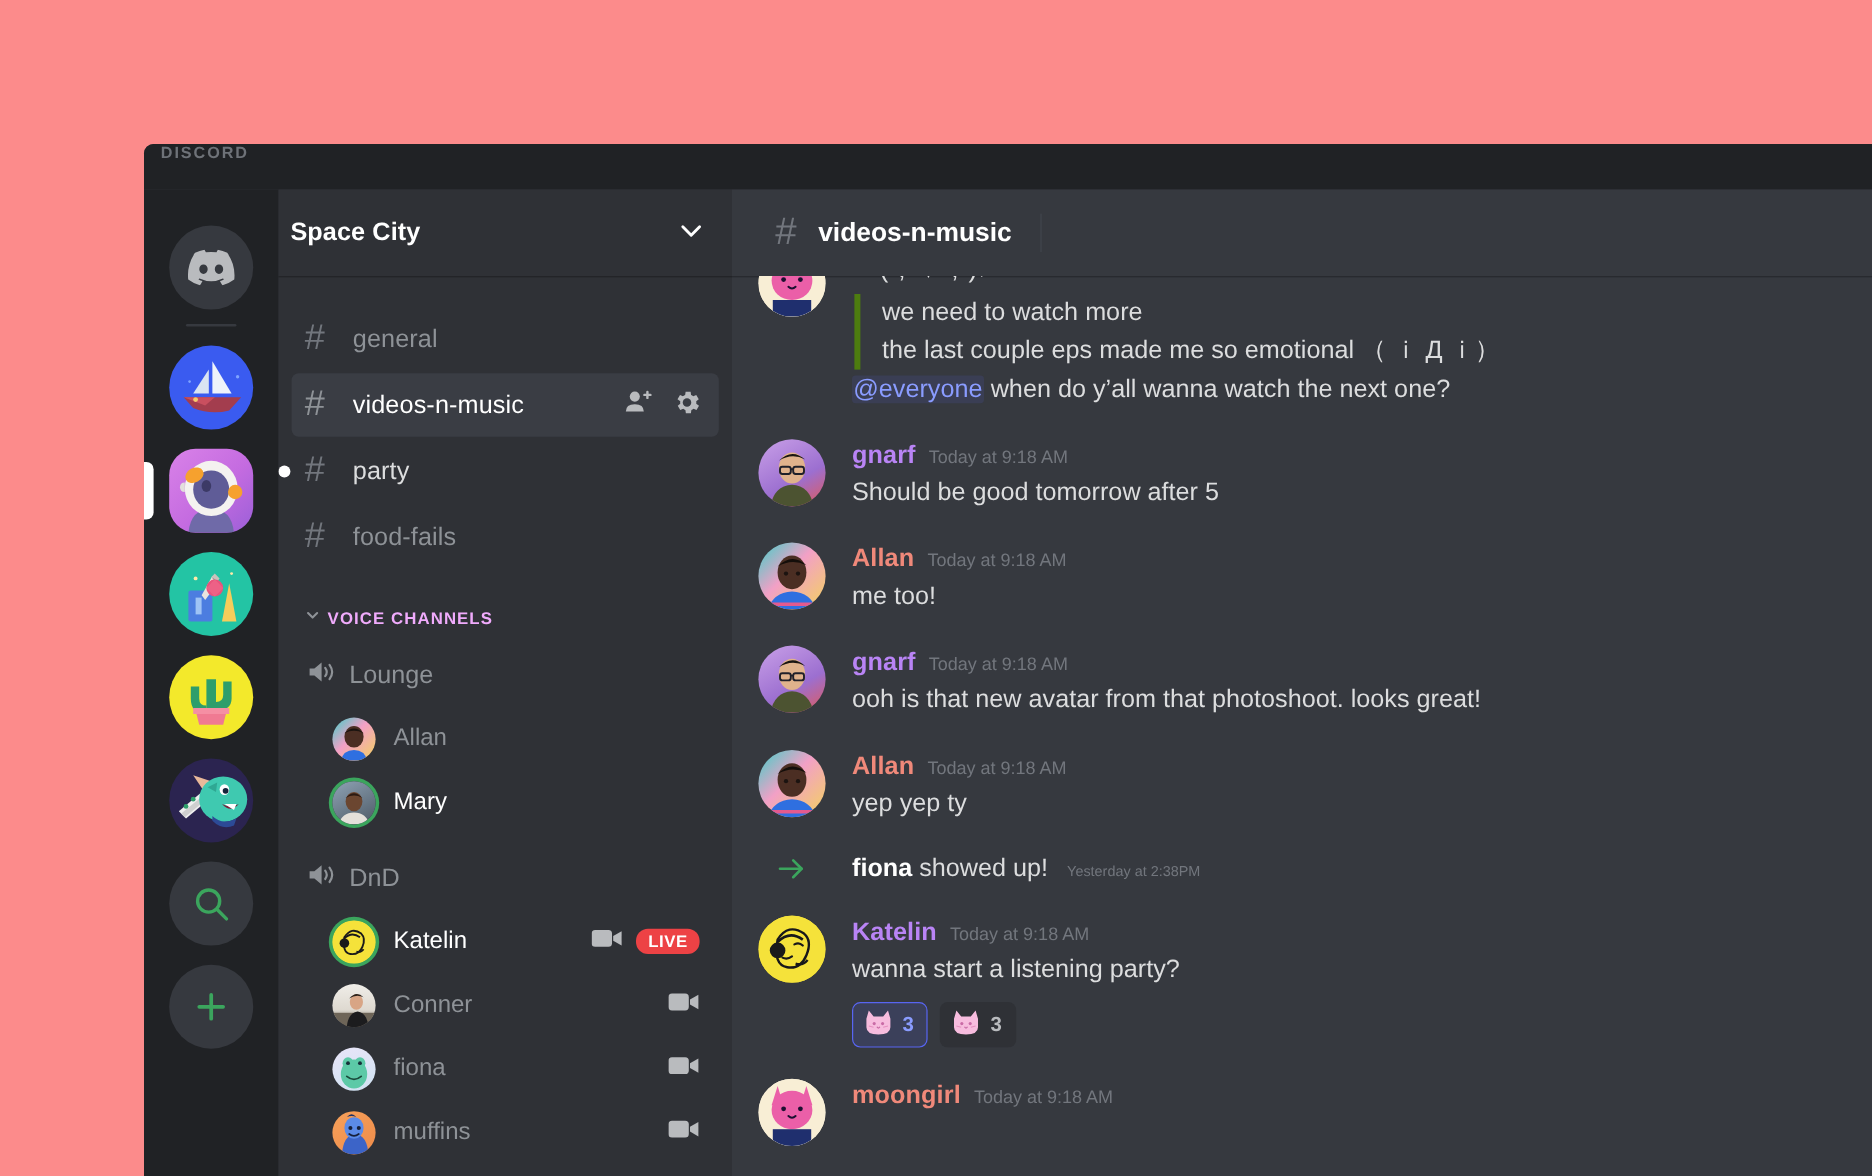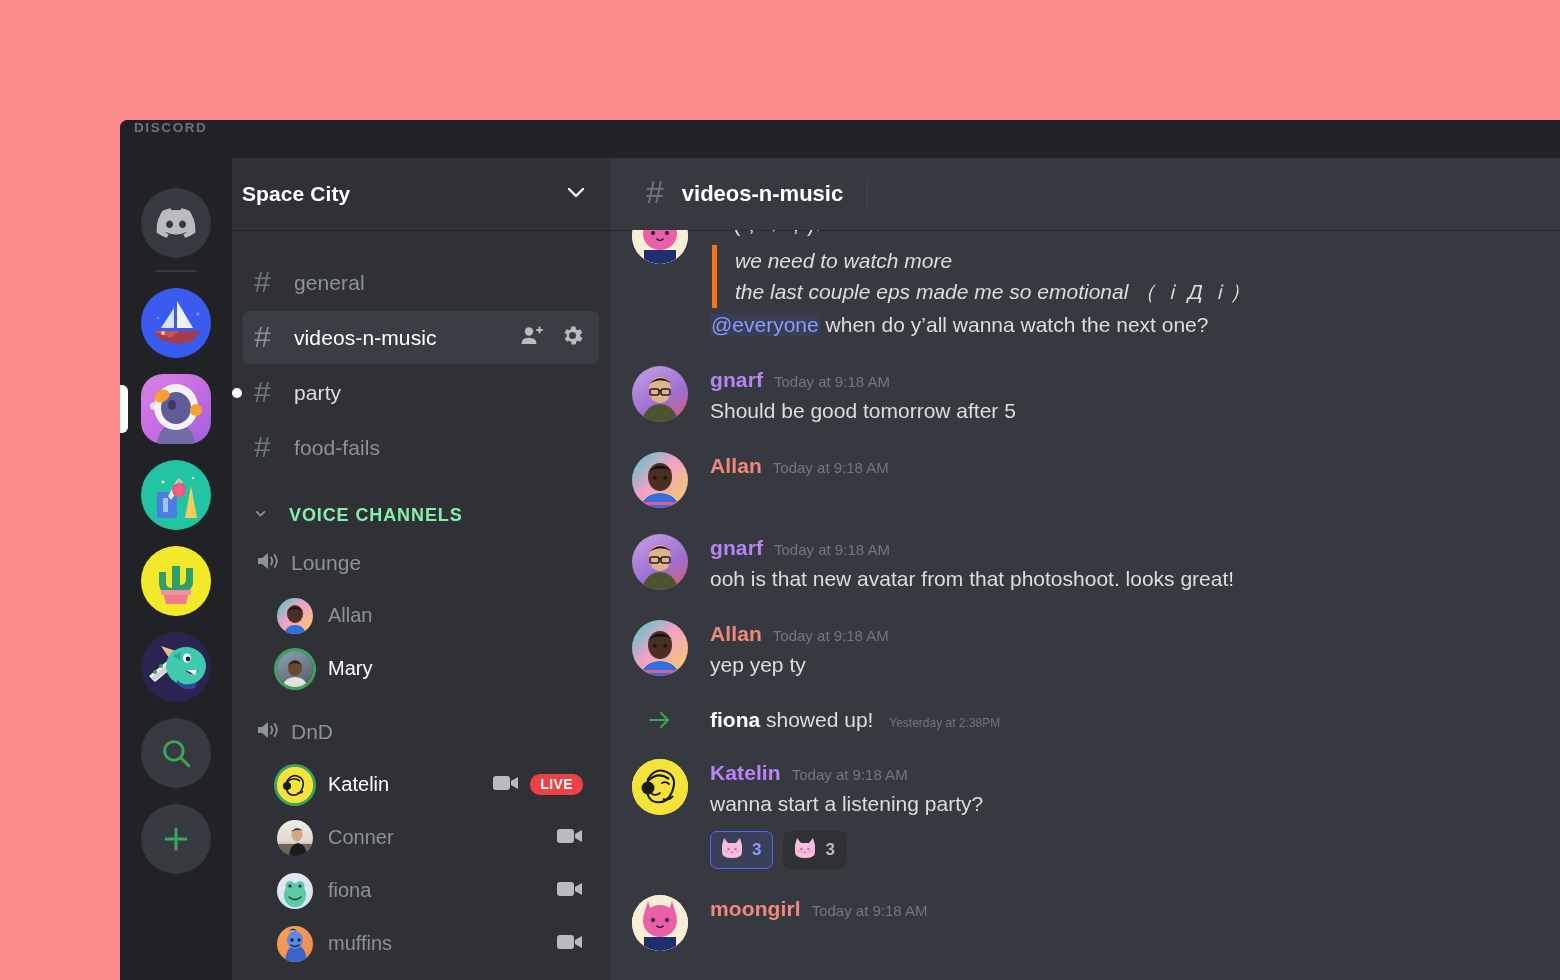--- a/index.html
+++ b/index.html
@@ -192,25 +192,24 @@
 
   .cat-row {
     display: flex;
     align-items: center;
     gap: 6px;
     padding: 0 11px;
     margin: 26px 0 6px 11px;
     height: 30px;
   }
   .cat-label {
-    font-size: 18px;
+    font-size: 14px;
     font-weight: bold;
     letter-spacing: 0.9px;
-    color: #86efac;
-    margin-left: 16px;
+    color: #f0abfc;
   }
 
   .voice-row {
     height: 53px;
     margin: 0 11px;
     border-radius: 6px;
     display: flex;
     align-items: center;
     padding: 0 11px;
   }
@@ -335,24 +334,23 @@
     margin-top: 4px;
     word-wrap: break-word;
   }
   .emoticon-line {
     font-size: 22px;
     color: #DCDDDE;
     line-height: 1.3;
     letter-spacing: 1px;
   }
   .blockquote {
-    border-left: 5px solid #f97316;
+    border-left: 5px solid #4d7c0f;
     padding-left: 18px;
     margin: 6px 0 0 2px;
-    font-style: italic;
   }
   .blockquote .qline {
     font-size: 21px;
     color: #DCDDDE;
     line-height: 1.5;
   }
   .mention {
     color: #8A9CFF;
     background: rgba(88,101,242,0.12);
     font-weight: 500;
@@ -789,20 +787,21 @@
               <path d="M16 20 q12-12 24 -1 q-12-6 -24 1z" fill="#140E0A"></path>
               <circle cx="23" cy="26" r="1.8" fill="#1B1310"></circle>
               <circle cx="33" cy="26" r="1.8" fill="#1B1310"></circle>
             </svg>
           </div>
           <div class="msg-body">
             <div class="msg-head">
               <span class="msg-author" style="color:#F0897A;">Allan</span>
               <span class="msg-time">Today at 9:18 AM</span>
             </div>
+            <div class="msg-text">me too!</div>
           </div>
         </div>
 
         <div class="msg">
           <div class="msg-avatar" style="background:linear-gradient(150deg,#C9A0E8 0%,#9C6FD0 60%,#E05A5A 100%);">
             <svg width="56" height="56" viewBox="0 0 56 56">
               <path d="M10 56 q3-17 18-18 q15 1 18 18 z" fill="#4C5331"></path>
               <ellipse cx="28" cy="24" rx="11" ry="13" fill="#E0B28C"></ellipse>
               <path d="M17 18 q11-11 22 -1 q-11-6 -22 1z" fill="#1A1512"></path>
               <rect x="18" y="23" width="9" height="6" rx="2" fill="none" stroke="#20202A" stroke-width="1.6"></rect>

